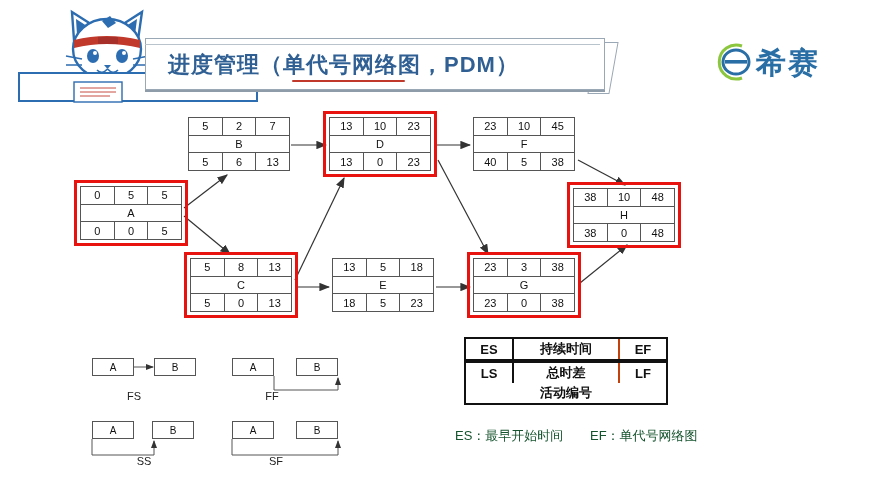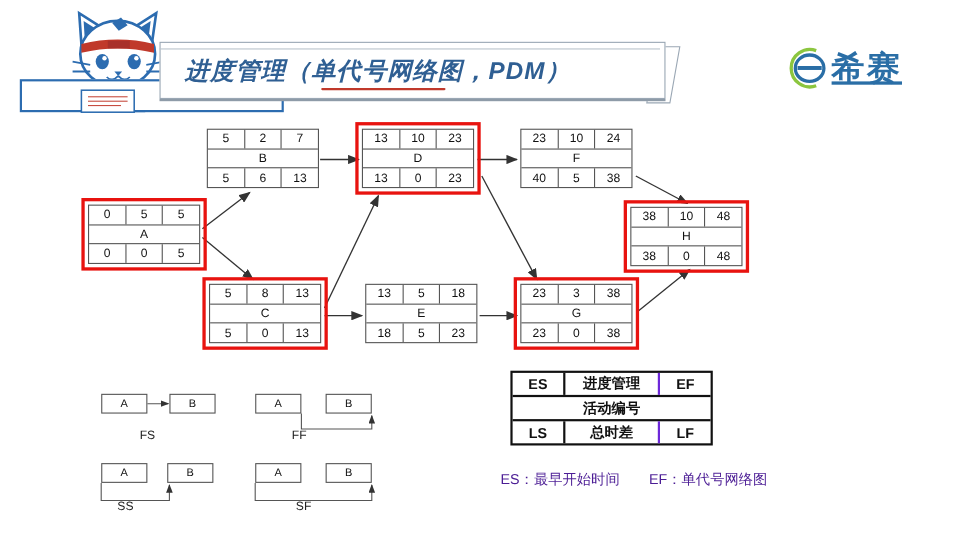--- a/index.html
+++ b/index.html
@@ -23,39 +23,39 @@
   }
   .banner-line-top{
     position:absolute;left:145px;top:44px;width:455px;height:1px;background:#b9c3cc;
   }
   .banner-line-bottom{
     position:absolute;left:145px;top:90px;width:460px;height:2px;background:#8e9ba8;
   }
   .title-text{
     position:absolute;left:168px;top:48px;width:430px;height:34px;
     font-size:22px;font-weight:bold;color:#2f5f93;line-height:34px;
-    letter-spacing:1px;white-space:nowrap;font-style:italic;
+    letter-spacing:1px;white-space:nowrap;
   }
   .title-underline{
     position:absolute;left:292px;top:80px;width:113px;height:2px;
     background:#c0392b;border-radius:2px;
   }
 
   
   .mascot{position:absolute;left:52px;top:4px;width:116px;height:104px;}
   .desk{
     position:absolute;left:18px;top:72px;width:240px;height:30px;
     border:2px solid #2c6cb0;background:#fff;box-sizing:border-box;
   }
 
   
   .logo{position:absolute;left:712px;top:40px;width:160px;height:48px;}
   .logo-text{
     position:absolute;left:44px;top:2px;font-size:30px;font-weight:bold;
-    color:#2a6ea6;letter-spacing:2px;line-height:42px;text-decoration:underline;
+    color:#2a6ea6;letter-spacing:2px;line-height:42px;
   }
 
   
   .node{
     position:absolute;width:102px;height:54px;
     border:1px solid #555;box-sizing:border-box;background:#fff;
     display:flex;flex-direction:column;
   }
   .node.crit{outline:3px solid #e8130f;outline-offset:3px;}
   .node .row{display:flex;flex:1 1 0;}
@@ -76,36 +76,36 @@
     background:#fff;box-sizing:border-box;
     display:flex;align-items:center;justify-content:center;
     font-size:10px;color:#111;
   }
   .rel-label{
     position:absolute;font-size:11px;color:#222;text-align:center;width:60px;
   }
 
   
   .ltable{
-    position:absolute;left:464px;top:337px;width:184px;height:68px;
+    position:absolute;left:464px;top:337px;width:204px;height:68px;
     border:2px solid #111;box-sizing:border-box;background:#fff;
     display:flex;flex-direction:column;
   }
   .ltable .lrow{display:flex;flex:1 1 0;}
   .ltable .lrow.t{border-bottom:2px solid #111;}
   .ltable .lrow.b{border-top:2px solid #111;}
   .ltable .lcell{
     display:flex;align-items:center;justify-content:center;
     font-size:13px;font-weight:bold;color:#111;
   }
   .ltable .lcell.side{width:46px;border-right:2px solid #111;}
-  .ltable .lcell.side.right{border-right:none;border-left:2px solid #6d28d9;}
+  .ltable .lcell.side.right{border-right:none;border-left:2px solid #c2410c;}
   .ltable .lcell.centerc{flex:1 1 0;}
 
-  .defs{position:absolute;font-size:13px;color:#4c1d95;white-space:nowrap;text-align:center;}
+  .defs{position:absolute;font-size:13px;color:#14532d;white-space:nowrap;text-align:center;}
 </style>
 </head>
 <body>
 
 <div class="stage">
 
   <div class="mascot">
     <svg width="116" height="104" viewBox="0 0 116 104">
 
       <path d="M22 36 L20 8 L42 22 Z" fill="#fff" stroke="#2c6cb0" stroke-width="2.4"></path>
@@ -255,21 +255,21 @@
       <div class="cell">18</div>
       <div class="cell">5</div>
       <div class="cell">23</div>
     </div>
   </div>
 
   <div class="node" style="left:473px;top:117px;">
     <div class="row top">
       <div class="cell">23</div>
       <div class="cell">10</div>
-      <div class="cell">24</div>
+      <div class="cell">45</div>
     </div>
     <div class="row mid">
         <span class="name">F</span>
       </div>
     <div class="row bot">
       <div class="cell">40</div>
       <div class="cell">5</div>
       <div class="cell">38</div>
     </div>
   </div>
@@ -323,41 +323,41 @@
   <svg style="position:absolute;left:228px;top:352px;" width="120" height="42">
     <path d="M46 24 V38 H110 V26" fill="none" stroke="#555" stroke-width="1" marker-end="url(#ah2)"></path>
   </svg>
   <div class="rel-label" style="left:242px;top:390px;">FF</div>
 
   <div class="minibox" style="left:92px;top:421px;">A</div>
   <div class="minibox" style="left:152px;top:421px;">B</div>
   <svg style="position:absolute;left:88px;top:415px;" width="120" height="44">
     <path d="M4 24 V40 H66 V26" fill="none" stroke="#555" stroke-width="1" marker-end="url(#ah2)"></path>
   </svg>
-  <div class="rel-label" style="left:84px;top:455px;">SS</div>
+  <div class="rel-label" style="left:114px;top:455px;">SS</div>
 
   <div class="minibox" style="left:232px;top:421px;">A</div>
   <div class="minibox" style="left:296px;top:421px;">B</div>
   <svg style="position:absolute;left:228px;top:415px;" width="120" height="44">
     <path d="M4 24 V40 H110 V26" fill="none" stroke="#555" stroke-width="1" marker-end="url(#ah2)"></path>
   </svg>
   <div class="rel-label" style="left:246px;top:455px;">SF</div>
 
   <div class="ltable">
     <div class="lrow t">
       <div class="lcell side">ES</div>
-      <div class="lcell centerc">进度管理</div>
+      <div class="lcell centerc">持续时间</div>
       <div class="lcell side right">EF</div>
-    </div>
-    <div class="lrow">
-      <div class="lcell centerc">活动编号</div>
     </div>
     <div class="lrow b">
       <div class="lcell side">LS</div>
       <div class="lcell centerc">总时差</div>
       <div class="lcell side right">LF</div>
     </div>
+    <div class="lrow">
+      <div class="lcell centerc">活动编号</div>
+    </div>
   </div>
 
   <div class="defs" style="left:455px;top:427px;">ES：最早开始时间</div>
   <div class="defs" style="left:590px;top:427px;">EF：单代号网络图</div>
 
 </div>
 
 </body></html>

